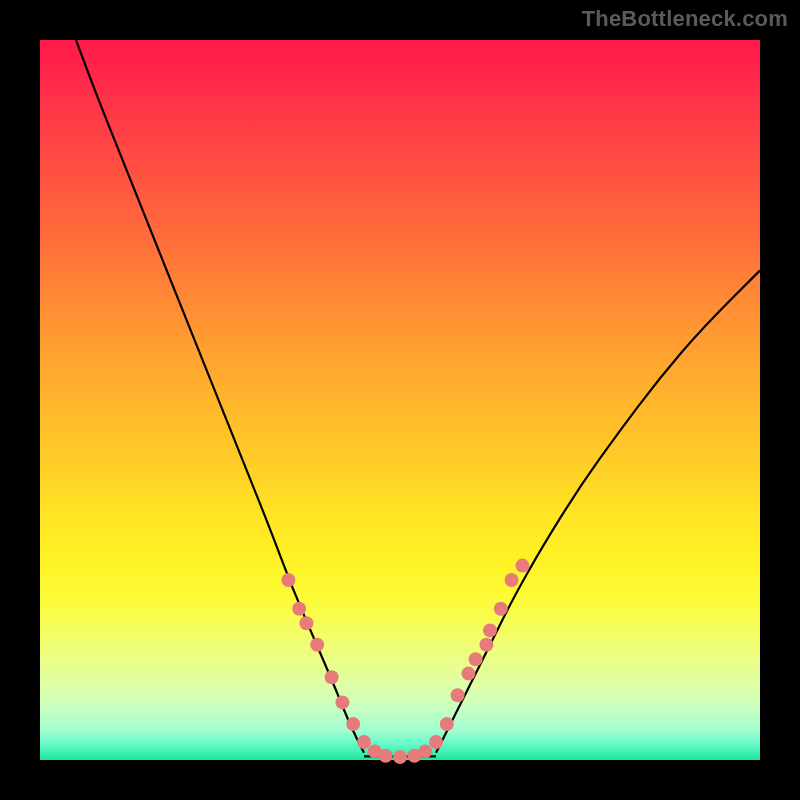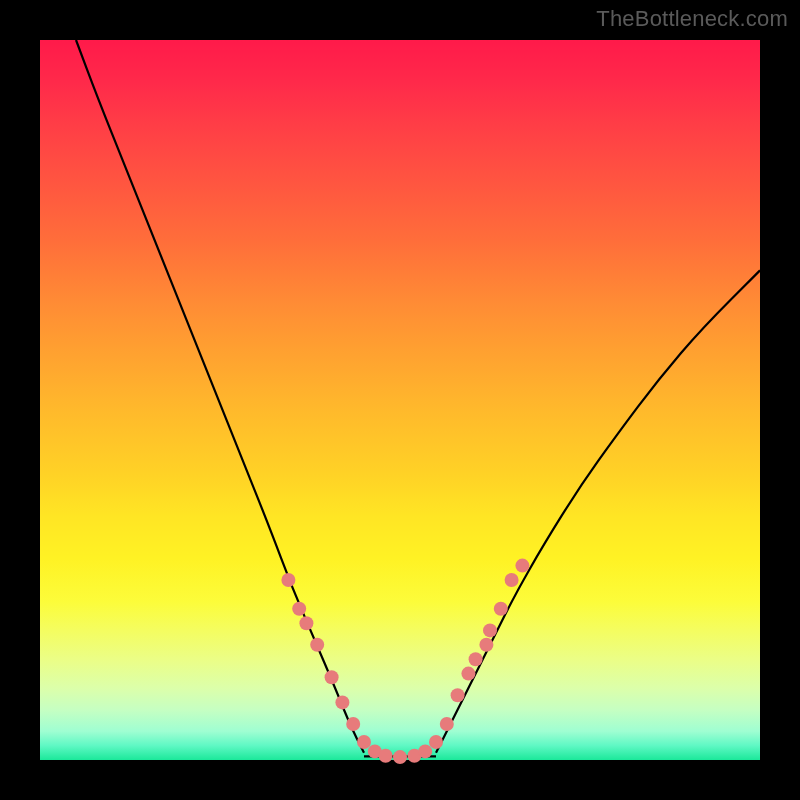--- a/index.html
+++ b/index.html
@@ -45,21 +45,21 @@
       #1be89a 100%
     );
   }
   .watermark {
     position: absolute;
     top: 6px;
     right: 12px;
     color: #5a5a5a;
     font-size: 22px;
     letter-spacing: 0.2px;
-    font-weight: 400;
+    font-weight: 700;
   }
   svg.curve {
     position: absolute;
     left: 0;
     top: 0;
     width: 720px;
     height: 720px;
     overflow: visible;
   }
   .dot {

